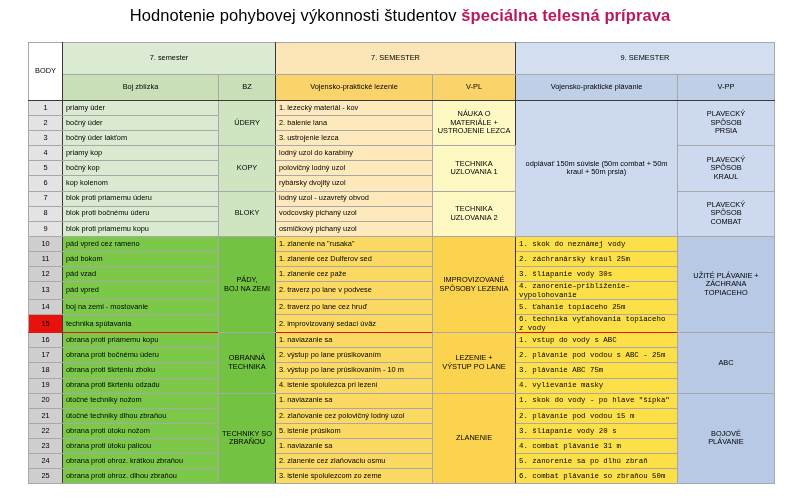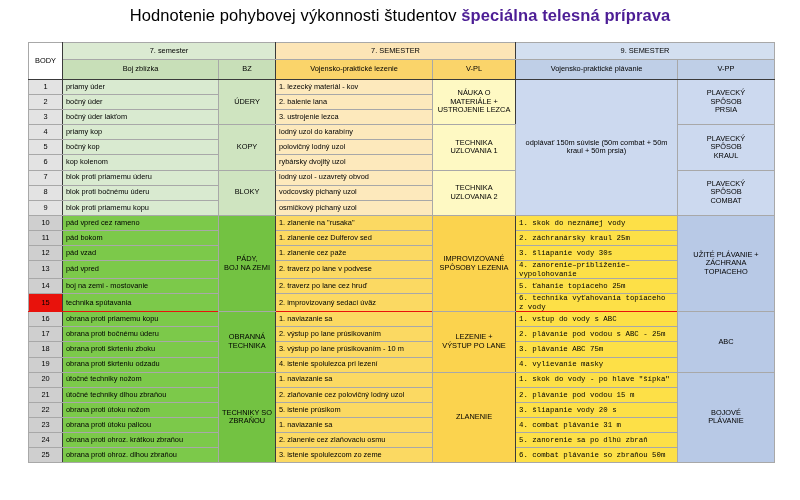--- a/index.html
+++ b/index.html
@@ -19,21 +19,21 @@
     text-align: center;
     font-size: 16.5px;
     font-weight: normal;
     color: #000000;
     margin: 0;
     padding-top: 6px;
     letter-spacing: 0.1px;
     white-space: nowrap;
   }
   #page-title .accent {
-    color: #4c1d95;
+    color: #be185d;
     font-weight: bold;
   }
 
   .table-wrap {
     position: absolute;
     left: 28px;
     top: 42px;
     width: 746px;
   }
 
@@ -70,27 +70,27 @@
     font-weight: bold;
     font-size: 8.6px;
     text-align: center;
     border-right: 1.3px solid #3a3a3a !important;
     border-bottom: 1.3px solid #3a3a3a !important;
   }
   th.sem {
     text-align: center;
     font-size: 8.4px;
     font-weight: normal;
-    height: 17px;
+    height: 32px;
   }
   th.sub {
     text-align: center;
     font-size: 8.4px;
     font-weight: bold;
-    height: 20px;
+    height: 26px;
     border-bottom: 1.3px solid #3a3a3a !important;
   }
   th.sem-g  { background: #dbead2; }
   th.sub-g  { background: #c8dfb8; }
   th.sem-y  { background: #fce5b6; }
   th.sub-y  { background: #fad46a; }
   th.sem-b  { background: #d3dff0; margin-left: 9px; }
   th.sub-b  { background: #bfcfe7; }
 
   th.sep-l { border-left: 1.3px solid #3a3a3a !important; }

